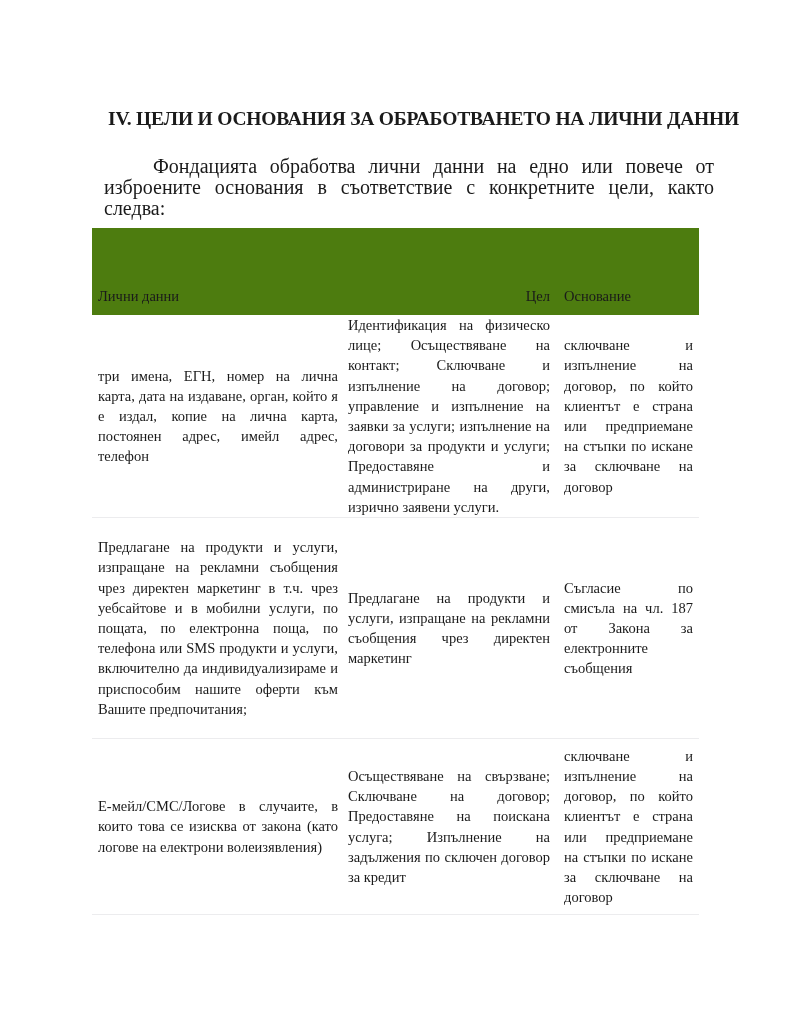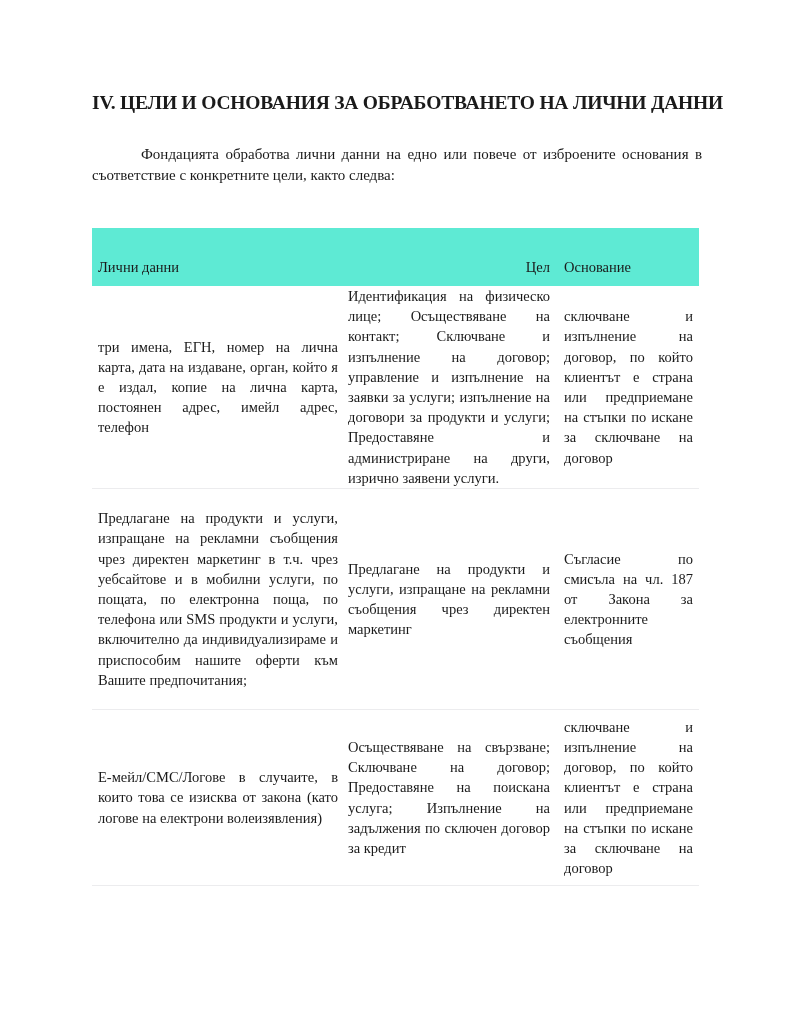--- a/index.html
+++ b/index.html
@@ -17,52 +17,52 @@
     }
     .heading {
       position: absolute;
       left: 92px;
       top: 92px;
       width: 620px;
       font-size: 19.5px;
       font-weight: bold;
       letter-spacing: -0.2px;
       white-space: nowrap;
-      margin: 0;
+      margin: 16px;
     }
     .intro {
       position: absolute;
       left: 92px;
       top: 144px;
       width: 610px;
-      font-size: 15px;
+      font-size: 20px;
       line-height: 21px;
       text-align: justify;
-      margin: 0;
+      margin: 12px;
       text-indent: 49px;
     }
     .table {
       position: absolute;
       left: 92px;
       top: 228px;
       width: 607px;
       border-collapse: collapse;
       table-layout: fixed;
     }
     .table th, .table td {
       font-size: 14.5px;
       line-height: 20.2px;
       font-weight: normal;
       text-align: justify;
       vertical-align: middle;
       padding: 0;
     }
     .table thead th {
-      background: #5eead4;
-      height: 58px;
+      background: #4d7c0f;
+      height: 87px;
       vertical-align: bottom;
       padding-bottom: 9px;
       text-align: left;
       box-sizing: border-box;
     }
     .table tbody tr {
       border-bottom: 1px solid #ececee;
     }
     .col-1 { width: 252px; }
     .col-2 { width: 214px; }

